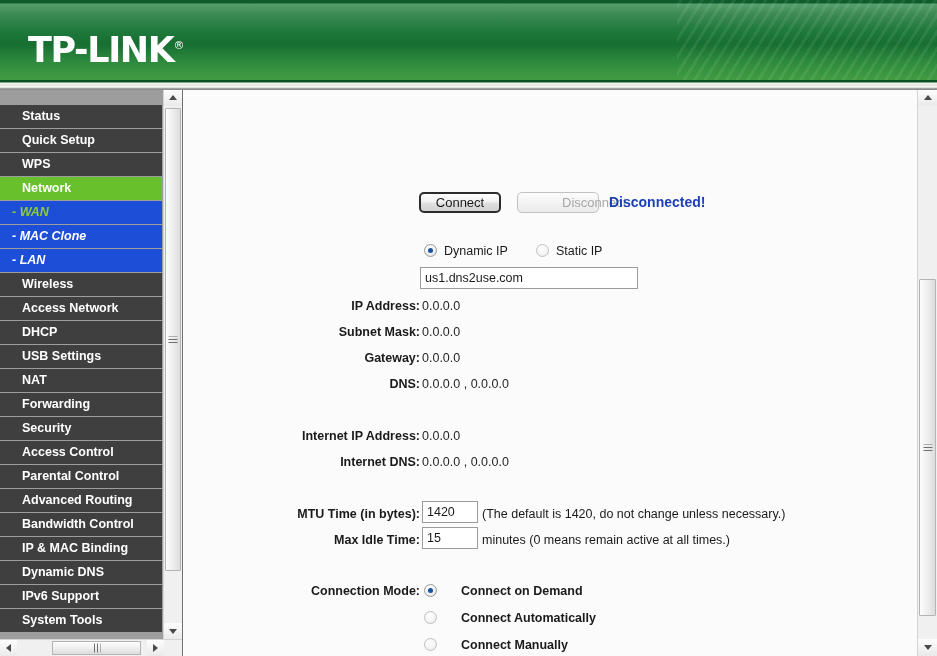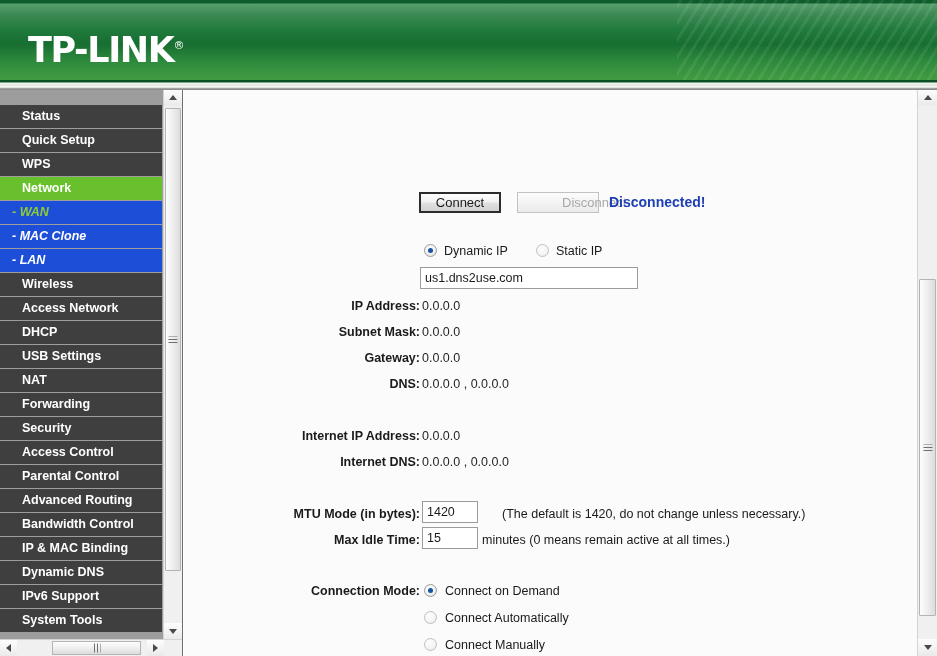--- a/index.html
+++ b/index.html
@@ -202,21 +202,21 @@
     width: 733px; height: 567px;
     background: #fbfbfb;
   }
 
   .btn {
     font-family: "Liberation Sans", sans-serif;
     font-size: 13px;
     color: #1a1a1a;
     background: linear-gradient(to bottom,#fdfdfd 0%,#f1f1f1 48%,#e1e1e1 52%,#d2d2d2 100%);
     border: 1px solid #8d8d8d;
-    border-radius: 0;
+    border-radius: 5px;
     cursor: pointer;
     text-align: center;
     padding: 0;
   }
   .btn.focused {
     border: 2px solid #2c2c2c;
   }
   .btn.disabled {
     color: #a7a7a7;
     border: 1px solid #c2c2c2;
@@ -305,21 +305,21 @@
     color: #1a1a1a;
     white-space: nowrap;
   }
 
   .cm-row {
     position: absolute;
     font-size: 12.5px;
     color: #1a1a1a;
     white-space: nowrap;
   }
-  .cm-row .lbl { margin-left: 8px; }
+  .cm-row .lbl { margin-left: 24px; font-weight: bold; }
 
   
   #ct-vscroll {
     position: absolute; right: 0; top: 0;
     width: 20px; height: 567px;
     background: #f0f0f0;
     border-left: 1px solid #d4d4d4;
   }
   .ct-arrow {
     position: absolute; left: 0;
@@ -432,23 +432,23 @@
 
       <div class="frm-label" style="left:36px; top:288px;">DNS:</div>
       <div class="frm-value" style="left:238px; top:288px;">0.0.0.0 , 0.0.0.0</div>
 
       <div class="frm-label" style="left:36px; top:340px;">Internet IP Address:</div>
       <div class="frm-value" style="left:238px; top:340px;">0.0.0.0</div>
 
       <div class="frm-label" style="left:36px; top:366px;">Internet DNS:</div>
       <div class="frm-value" style="left:238px; top:366px;">0.0.0.0 , 0.0.0.0</div>
 
-      <div class="frm-label" style="left:36px; top:418px;">MTU Mode (in bytes):</div>
+      <div class="frm-label" style="left:36px; top:418px;">MTU Time (in bytes):</div>
       <input class="txtinput" style="left: 238px; top: 412px; width: 56px; height: 22px;" value="1420">
-      <div class="hint" style="left:298px; top:418px;margin-left:20px;">(The default is 1420, do not change unless necessary.)</div>
+      <div class="hint" style="left:298px; top:418px;">(The default is 1420, do not change unless necessary.)</div>
 
       <div class="frm-label" style="left:36px; top:444px;">Max Idle Time:</div>
       <input class="txtinput" style="left: 238px; top: 438px; width: 56px; height: 22px;" value="15">
       <div class="hint" style="left:298px; top:444px;">minutes (0 means remain active at all times.)</div>
 
       <div class="frm-label" style="left:36px; top:495px;">Connection Mode:</div>
 
       <div class="cm-row" style="left:240px; top:495px;">
         <span class="radio-dot checked"></span><span class="lbl">Connect on Demand</span>
       </div>

